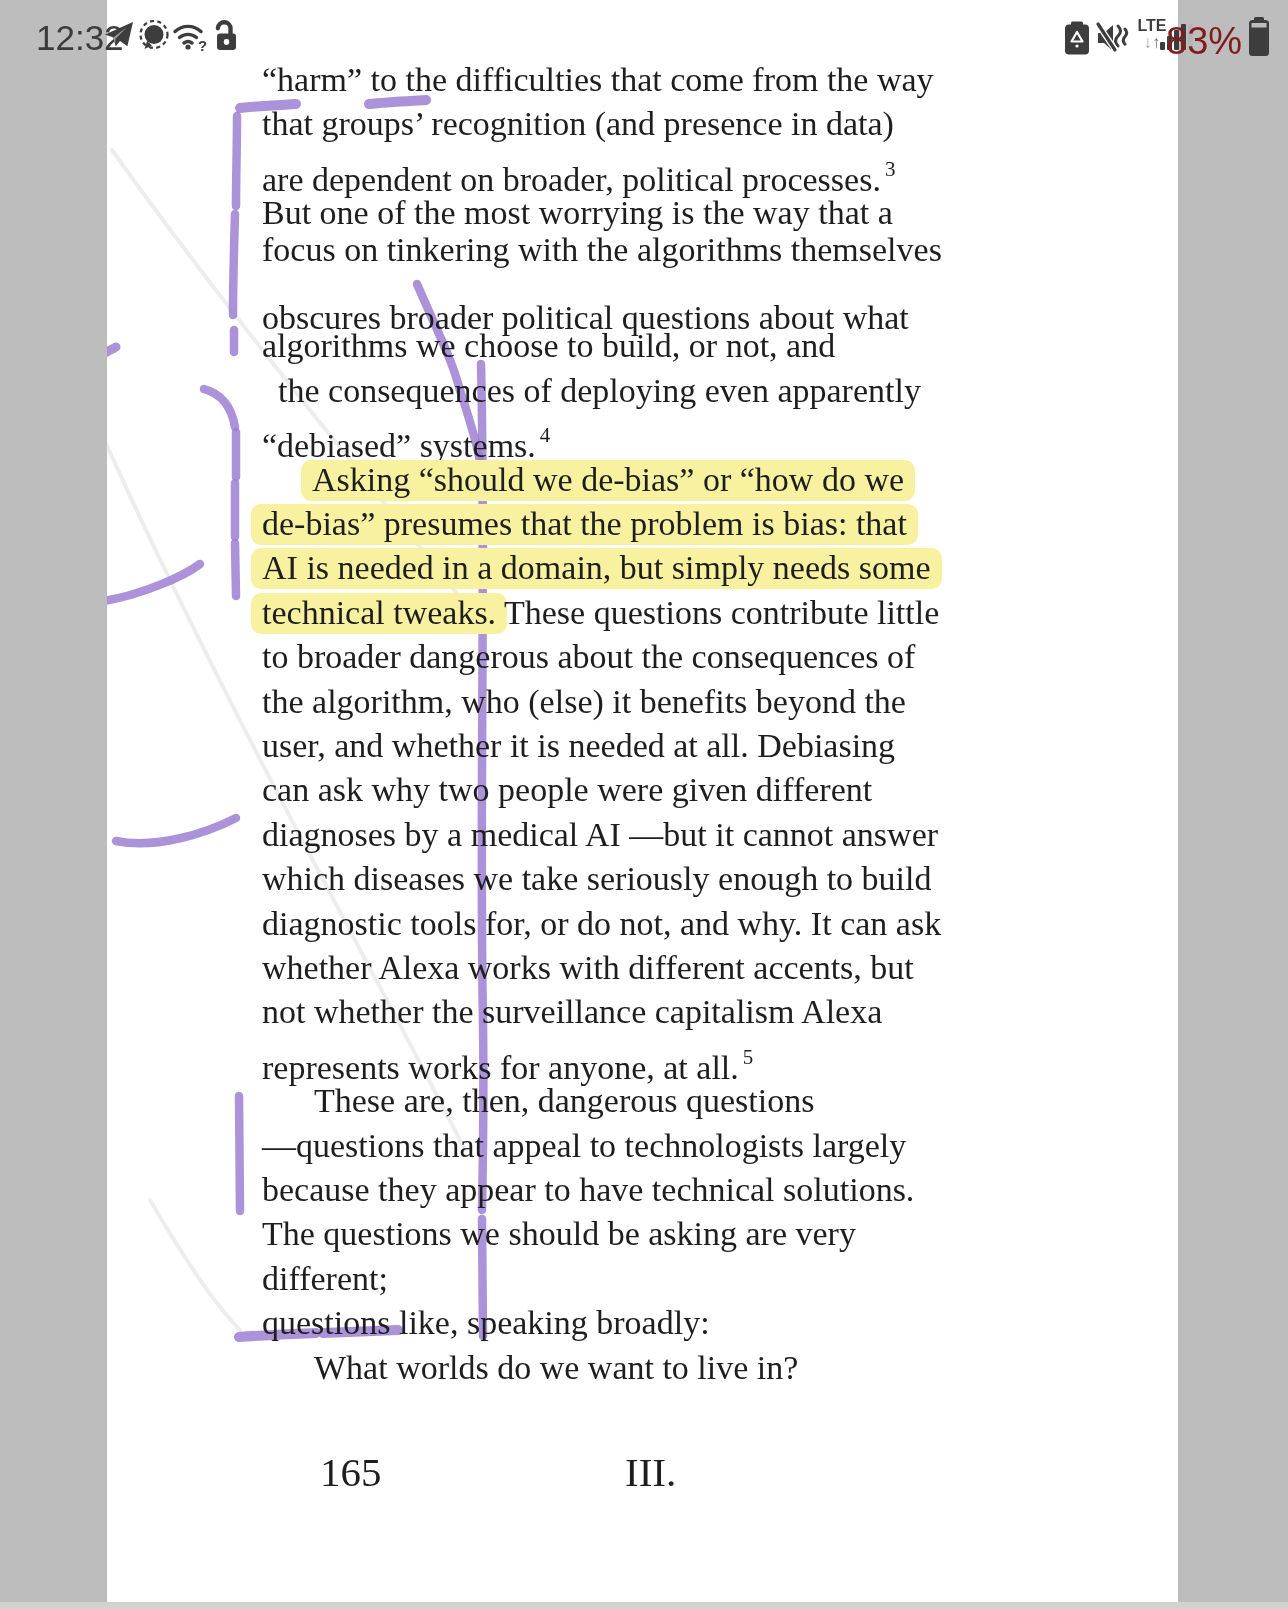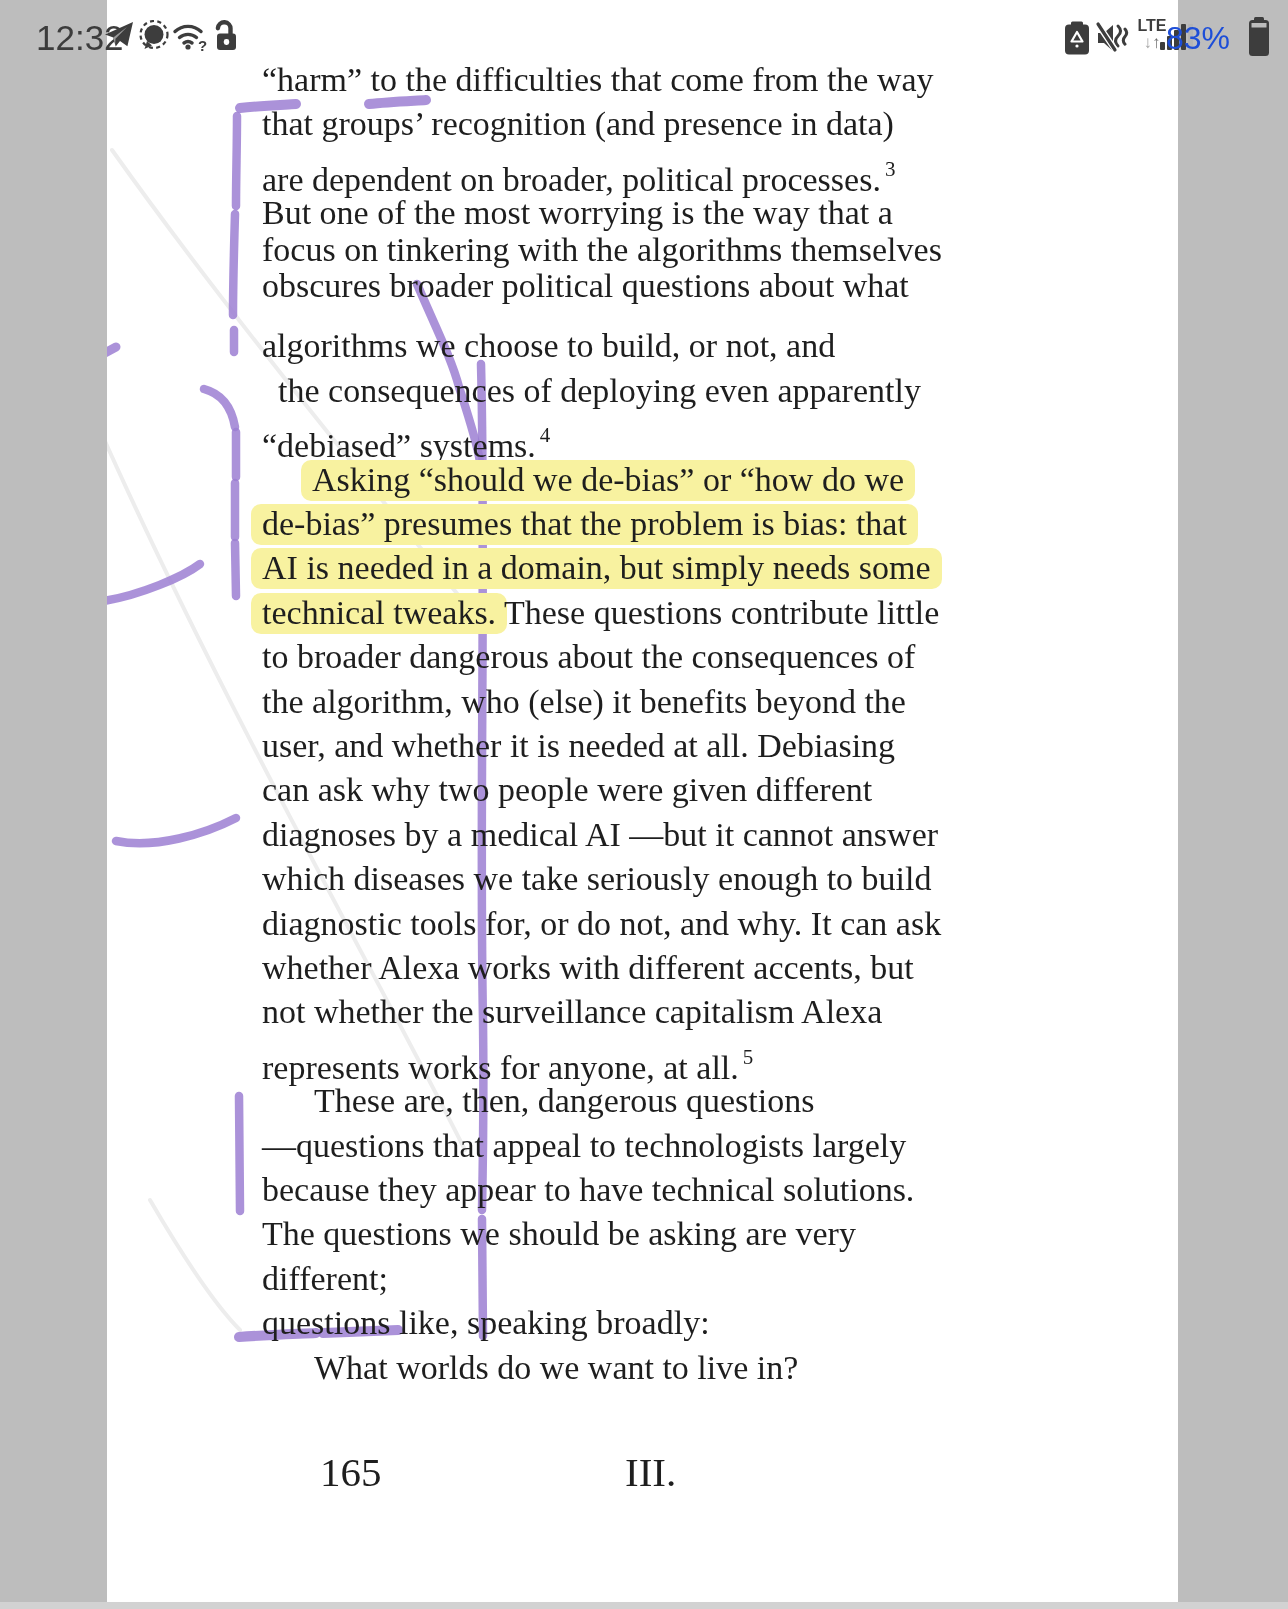--- a/index.html
+++ b/index.html
@@ -6,21 +6,21 @@
   body{width:1288px;height:1609px;position:relative;background:#ffffff;overflow:hidden;
        font-family:"Liberation Sans",sans-serif;}
   
   .margin{position:absolute;top:0;bottom:0;background:#bdbdbd;z-index:3;}
   .margin.left{left:0;width:107px;}
   .margin.right{right:0;width:110px;}
   .bottom-strip{position:absolute;left:0;right:0;bottom:0;height:7px;background:#d2d2d2;z-index:4;}
   
   .statusbar{position:absolute;top:0;left:0;right:0;height:62px;z-index:6;}
   .sb-time{position:absolute;left:36px;top:18px;font-size:35px;color:#3c3c3c;}
-  .sb-pct{position:absolute;left:1166px;top:20px;font-size:32px;color:#1d4ed8;}
+  .sb-pct{position:absolute;left:1166px;top:20px;font-size:38px;color:#7f1d1d;}
   .sb-icon{position:absolute;top:20px;}
   .sb-lte{position:absolute;left:1126px;top:16px;width:52px;text-align:center;}
   .sb-lte .t{font-size:16px;font-weight:bold;color:#3d3d3d;letter-spacing:0;line-height:20px;}
   .sb-lte .a{font-size:17px;line-height:14px;}
   .sb-lte .a .dn{color:#a6a6a6;} .sb-lte .a .up{color:#6d6d6d;}
   
   #text-layer{position:absolute;left:0;top:0;z-index:2;}
   .line{position:absolute;height:45px;line-height:44.4px;font-family:"Liberation Serif",serif;
         font-size:34px;color:#1e1e1e;white-space:pre;}
   .hl{background:var(--hl,#f8f2a0);border-radius:10px;padding:1px 11px 3px 11px;margin:0 -11px;}
@@ -58,21 +58,21 @@
     <path d="M481 364 C486 560 479 820 483 1020 C484 1100 483 1160 482 1210" class="pen"></path>
     <path d="M482 1219 C482 1260 483 1300 483 1336" class="pen"></path>
   </svg>
 
 <div id="text-layer">
     <div class="line" style="top: 58px; left: 262px; text-align: right;"><span>“harm” to the difficulties that come from the way</span></div>
     <div class="line" style="top: 102.4px; left: 262px;"><span>that groups’ recognition (and presence in data)</span></div>
     <div class="line" style="top: 146.8px; left: 262px;"><span>are dependent on broader, political processes.</span><span class="sup">3</span></div>
     <div class="line" style="top: 191.2px; left: 262px;"><span>But one of the most worrying is the way that a</span></div>
     <div class="line" style="top: 228px; left: 262px; text-align: center;"><span>focus on tinkering with the algorithms themselves</span></div>
-    <div class="line" style="top: 264px; left: 262px;"><span>obscures broader political questions about what</span></div>
+    <div class="line" style="top: 296px; left: 262px;"><span>obscures broader political questions about what</span></div>
     <div class="line" style="top: 324.4px; left: 262px;"><span>algorithms we choose to build, or not, and</span></div>
     <div class="line" style="top: 368.8px; left: 262px; margin-left: 16px;"><span>the consequences of deploying even apparently</span></div>
     <div class="line" style="top: 413.2px; left: 262px;"><span>“debiased” systems.</span><span class="sup">4</span></div>
     <div class="line" style="top: 457.6px; left: 312px;"><span class="hl">Asking “should we de-bias” or “how do we</span></div>
     <div class="line" style="top: 502px; left: 262px;"><span class="hl">de-bias” presumes that the problem is bias: that</span></div>
     <div class="line" style="top: 546.4px; left: 262px;"><span class="hl">AI is needed in a domain, but simply needs some</span></div>
     <div class="line" style="top: 590.8px; left: 262px;"><span class="hl">technical tweaks.</span><span> These questions contribute little</span></div>
     <div class="line" style="top: 635.2px; left: 262px;"><span>to broader dangerous about the consequences of</span></div>
     <div class="line" style="top: 679.6px; left: 262px;"><span>the algorithm, who (else) it benefits beyond the</span></div>
     <div class="line" style="top: 724px; left: 262px;"><span>user, and whether it is needed at all. Debiasing</span></div>

